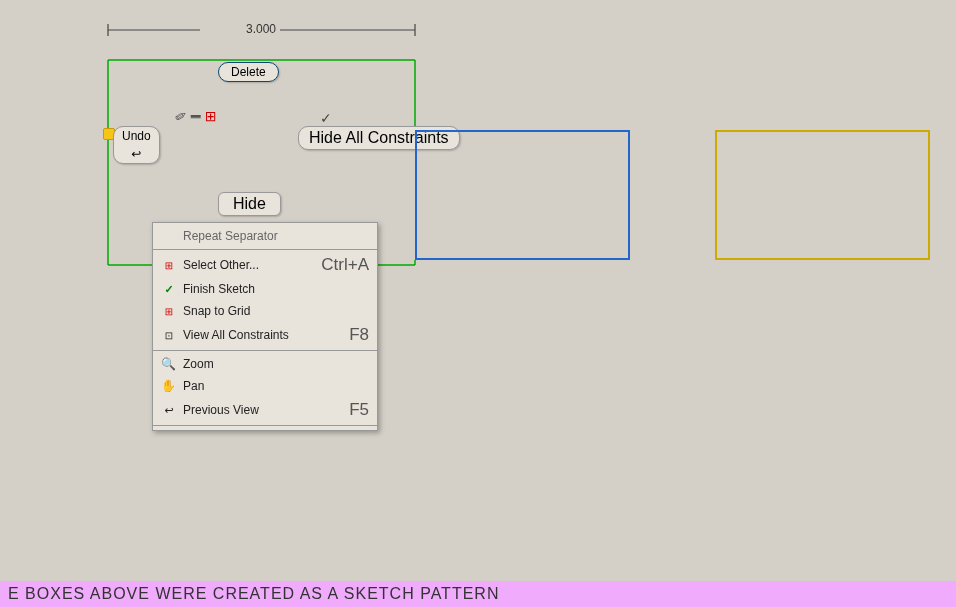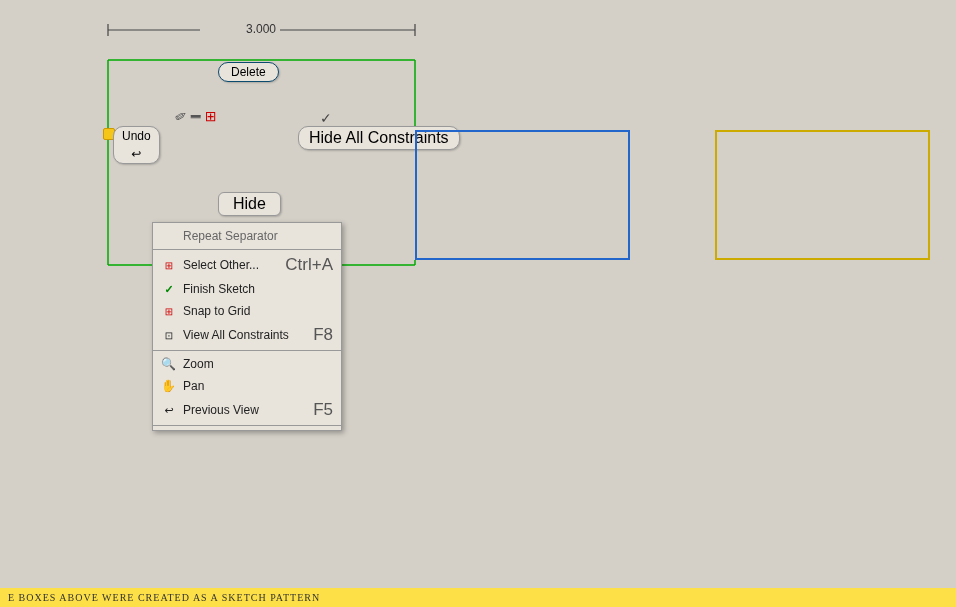--- a/index.html
+++ b/index.html
@@ -99,21 +99,21 @@
     }
 
     
     .context-menu {
       position: absolute;
       top: 222px;
       left: 152px;
       background: #e8e4dc;
       border: 1px solid #999;
       box-shadow: 2px 2px 5px rgba(0,0,0,0.3);
-      width: 190px;
+      width: 226px;
       padding: 2px 0;
     }
 
     .menu-item {
       display: flex;
       align-items: center;
       padding: 3px 8px;
       cursor: pointer;
       gap: 6px;
       font-size: 12px;
@@ -163,25 +163,25 @@
       border: 2px solid #ccaa00;
       background: transparent;
     }
 
     
     .status-bar {
       position: absolute;
       bottom: 0;
       left: 0;
       right: 0;
-      background: #fde047;
+      background: #f0abfc;
       padding: 4px 8px;
-      font-size: 10px;
+      font-size: 16px;
       color: #333;
-      font-family: Liberation Serif, serif;
+      font-family: Liberation Sans, sans-serif;
       letter-spacing: 1px;
     }
 
     
     .icon-check {
       color: #008800;
       font-weight: bold;
     }
 
     

